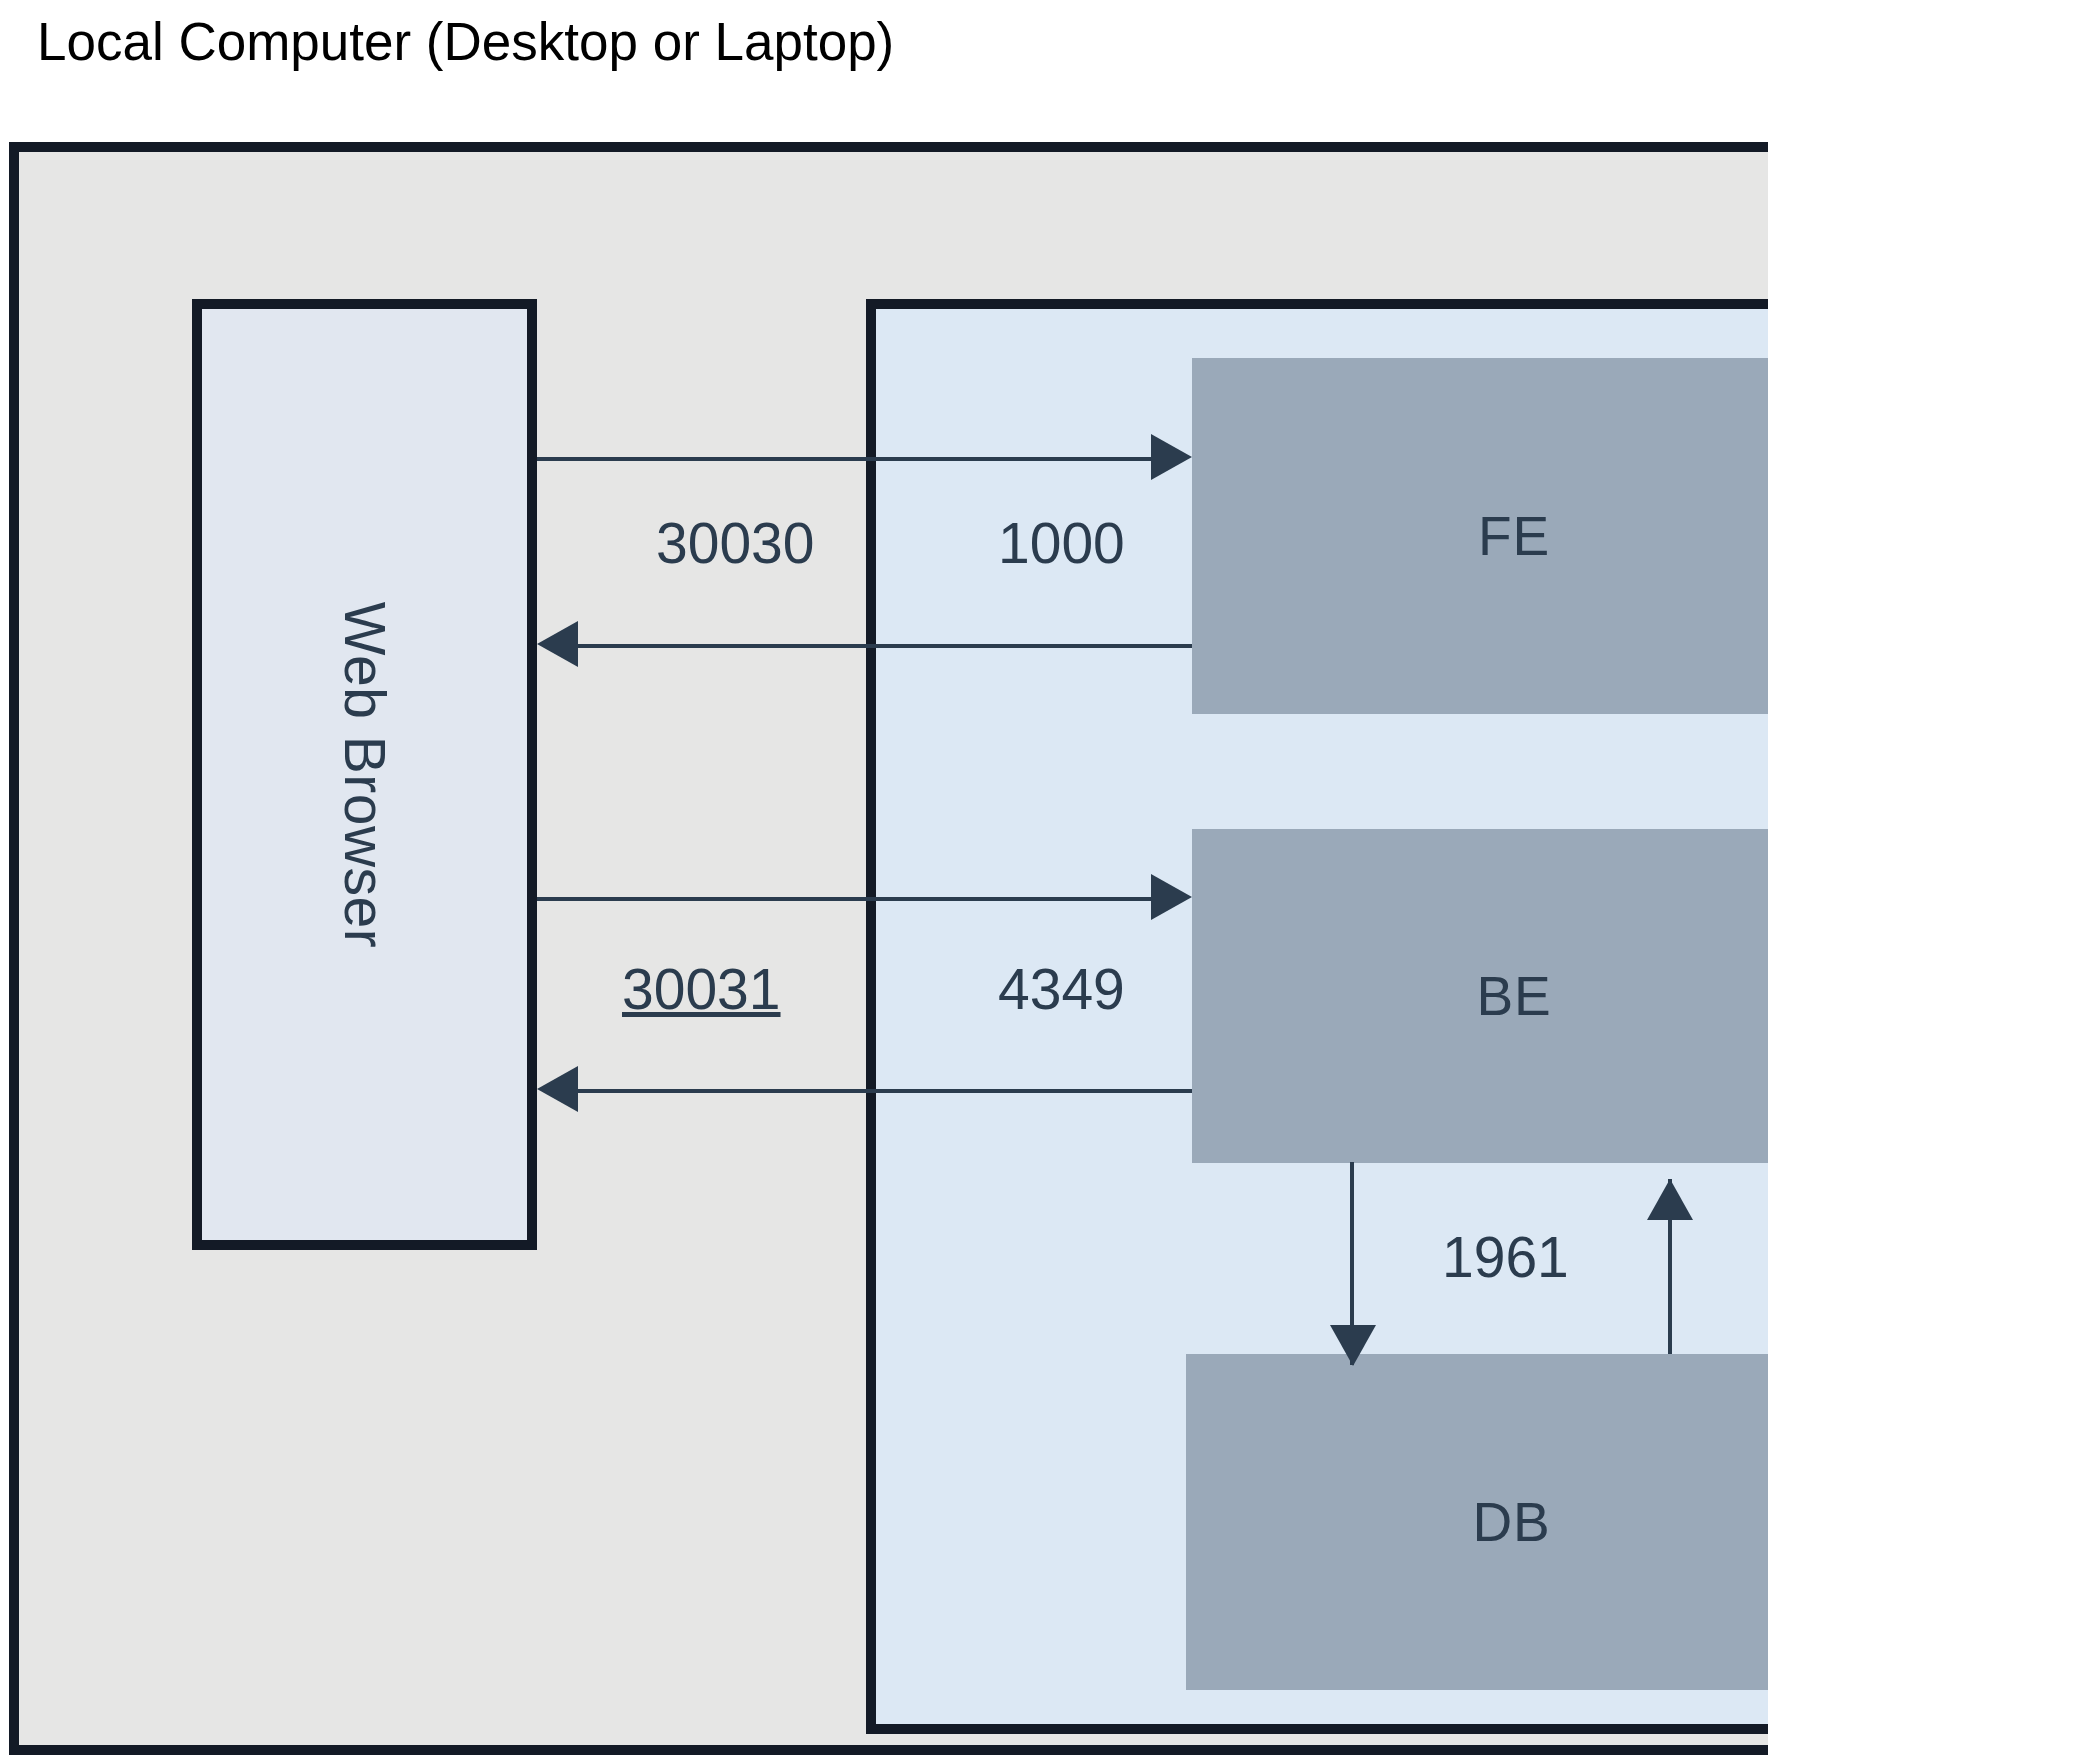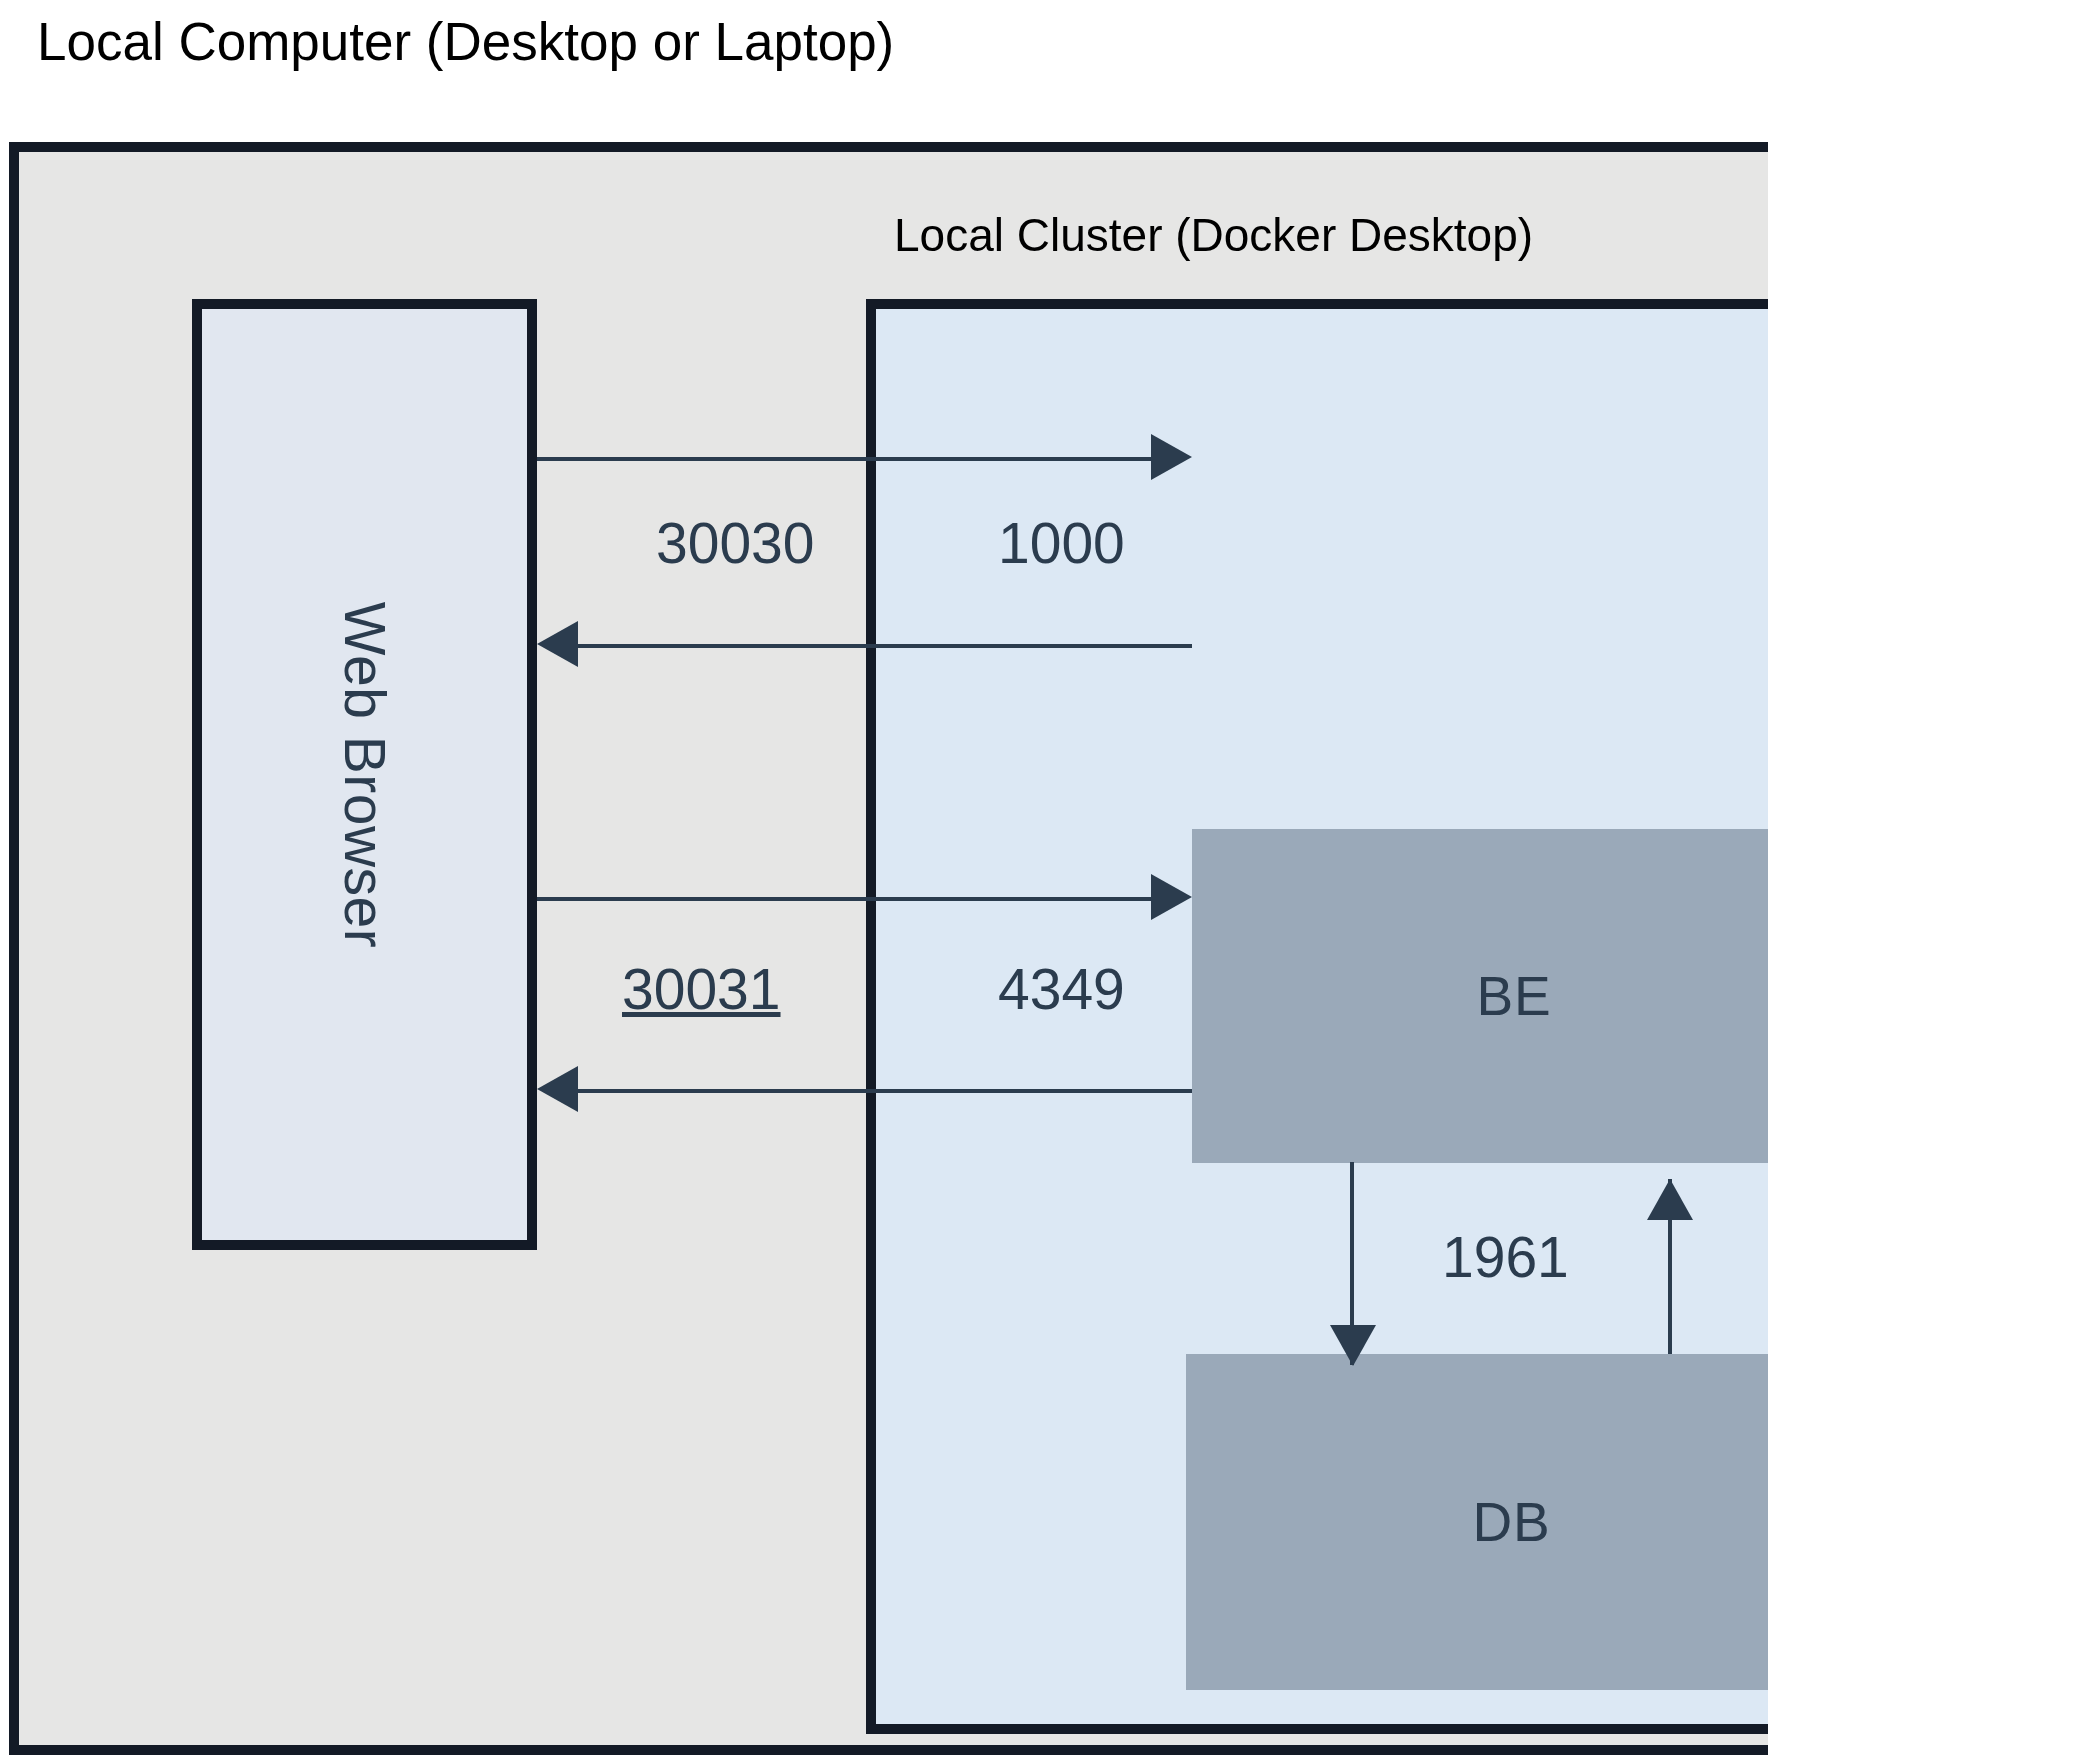--- a/index.html
+++ b/index.html
@@ -148,28 +148,30 @@
 </style>
 </head>
 <body>
 
 <div id="canvas">
 
   <div class="title" id="outer-title">Local Computer (Desktop or Laptop)</div>
 
   <div id="outer-box"></div>
 
-  <div class="title" id="cluster-title">Local Cluster (Docker Desktop)</div>
 
   <div id="cluster-box"></div>
 
   <div id="browser-box">
     <div id="browser-label">Web Browser</div>
   </div>
 
+  <div class="node" id="node-fe">
+    <span>FE</span>
+  </div>
 
   <div class="node" id="node-be">
     <span>BE</span>
   </div>
 
   <div class="node" id="node-db">
     <span>DB</span>
   </div>
 
   <div class="hline" style="left:537px; top:457px; width:614px;"></div>

